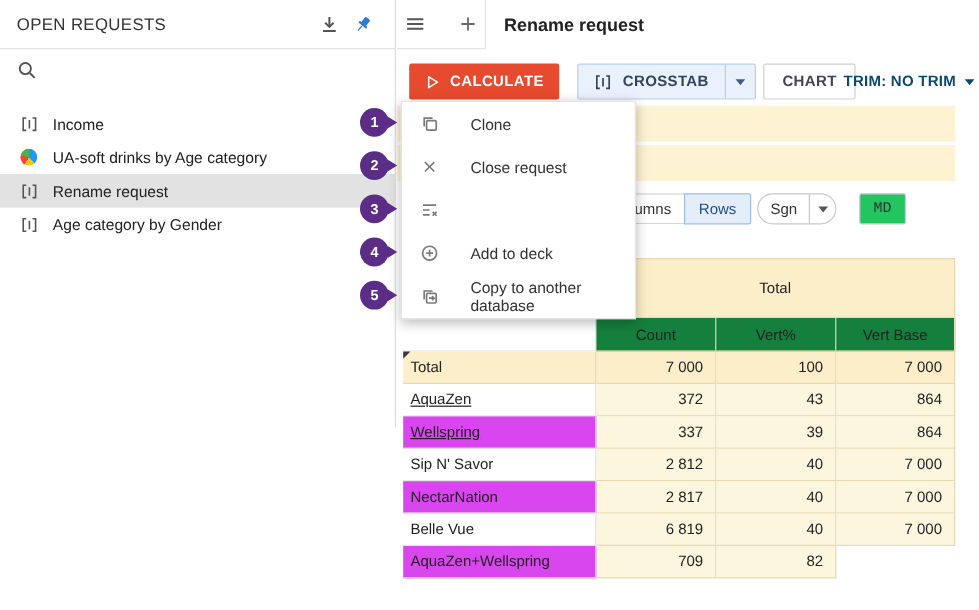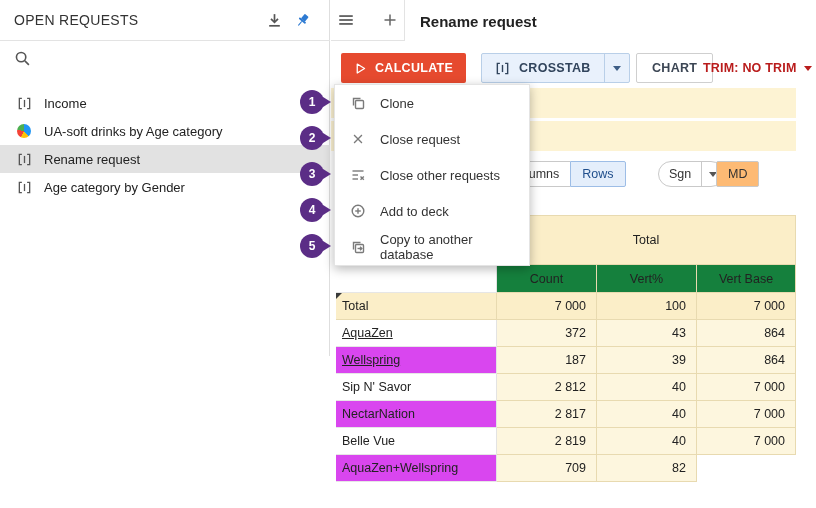--- a/index.html
+++ b/index.html
@@ -24,38 +24,38 @@
   
   .tabs-box { position:absolute; left:331px; top:0; width:74px; height:41px; border-right:1px solid #e3e3e3; border-bottom:1px solid #e3e3e3; display:flex; align-items:center; justify-content:center; gap:16px; background:#fff; }
   .page-title { position:absolute; left:420px; top:13px; font-size:15px; font-weight:700; color:#222; }
 
   
   .btn-calculate { position:absolute; left:341px; top:53px; height:30px; background:#e64a2f; color:#fff; display:flex; align-items:center; gap:8px; padding:0 13px; font-size:12.5px; font-weight:700; border-radius:2px; cursor:pointer; letter-spacing:.3px; }
   .btn-crosstab { position:absolute; left:481px; top:53px; height:30px; display:flex; align-items:stretch; border:1px solid #b9cfe8; border-radius:2px; background:#e9f1fc; cursor:pointer; }
   .btn-crosstab .main-seg { display:flex; align-items:center; gap:9px; padding:0 13px; font-size:12.5px; font-weight:700; color:#31445c; letter-spacing:.3px; }
   .btn-crosstab .caret-seg { width:25px; border-left:1px solid #b9cfe8; display:flex; align-items:center; justify-content:center; color:#3f5e86; }
   .btn-chart { position:absolute; left:636px; top:53px; height:30px; padding:0 15px; border:1px solid #cfcfcf; border-radius:2px; display:flex; align-items:center; font-size:12.5px; font-weight:700; color:#3c4654; background:#fff; cursor:pointer; letter-spacing:.3px; }
-  .btn-trim { position:absolute; left:703px; top:53px; height:30px; display:flex; align-items:center; gap:7px; font-size:12.5px; font-weight:700; color:#b91c1c; cursor:pointer; letter-spacing:.2px; }
+  .btn-trim { position:absolute; left:703px; top:53px; height:30px; display:flex; align-items:center; gap:7px; font-size:12.5px; font-weight:700; color:#0c4a6e; cursor:pointer; letter-spacing:.2px; }
   .caret { width:0; height:0; border-left:4px solid transparent; border-right:4px solid transparent; border-top:5px solid currentColor; }
 
   
   .band { position:absolute; left:331px; width:465px; height:30px; background:#fdf3d3; }
   .band1 { top:88px; } .band2 { top:121px; }
 
   
   .seg { position:absolute; left:498px; top:161px; height:26px; display:flex; }
   .seg-btn { padding:0 11px; display:flex; align-items:center; border:1px solid #c9c9c9; font-size:12.5px; color:#333; background:#fff; cursor:pointer; }
   .seg-btn:first-child { border-radius:2px 0 0 2px; border-right:none; }
   .seg-btn:last-child { border-radius:0 2px 2px 0; }
   .seg-btn.active { background:#e4eefb; border:1px solid #9dbde6; color:#1f4e8c; }
   .split-btn { position:absolute; top:161px; height:26px; display:flex; align-items:stretch; border:1px solid #c9c9c9; border-radius:2px; background:#fff; cursor:pointer; }
   .split-btn .lbl { padding:0 10px; display:flex; align-items:center; font-size:12.5px; color:#333; }
   .split-btn .caret-seg { width:22px; border-left:1px solid #c9c9c9; display:flex; align-items:center; justify-content:center; color:#555; }
-  .btn-sgn { left:658px;border-radius:13px; }
-  .plain-btn { position:absolute; top:161px; height:26px; display:flex; align-items:center; border:1px solid #c9c9c9; border-radius:2px; background:#fdba74; font-size:12.5px; color:#333; cursor:pointer; }
+  .btn-sgn { left:631px;border-radius:13px; }
+  .plain-btn { position:absolute; top:161px; height:26px; display:flex; align-items:center; border:1px solid #c9c9c9; border-radius:2px; background:#22c55e; font-size:12.5px; color:#333; cursor:pointer;font-family:Liberation Mono, monospace; }
   .btn-md { left:716px; padding:0 11px; }
   .btn-top { left:816px; padding:0 9px; }
 
   
   .xtable { position:absolute; left:336px; top:215px; width:460px; background:#fff; }
   .trow { display:flex; }
   .cell { border-right:1px solid #e8dab0; border-bottom:1px solid #e8dab0; display:flex; align-items:center; font-size:12.5px; color:#222; }
   .c-label { width:161px; border-right:1px solid #e3e3e3; border-bottom:1px solid #e6e6e6; padding-left:6px; background:#fff; position:relative; }
   .c-num1 { width:100px; } .c-num2 { width:100px; } .c-num3 { width:99px; }
   .num { justify-content:flex-end; padding-right:10px; background:#fdf6de; }
@@ -64,21 +64,21 @@
   .group-cell { width:299px; background:#fbeec8; justify-content:center; border-top:1px solid #e8dab0; }
   .colh { background:#15803d; justify-content:center; }
   .total-row .c-label { background:#fbeec8; border-right:1px solid #e8dab0; border-bottom:1px solid #e8dab0; }
   .total-row .num { background:#fbeec8; }
   .rl-zebra { background:#d946ef; }
   .rlink { text-decoration:underline; cursor:pointer; }
   .wedge { position:absolute; left:0; top:0; width:0; height:0; border-left:6px solid #3a3a3a; border-bottom:6px solid transparent; }
 
   
   .context-menu { position:absolute; left:334px; top:84px; width:196px; background:#fff; border:1px solid #e4e4e4; box-shadow:0 3px 10px rgba(0,0,0,.28); z-index:10; }
-  .menu-item { height:36px; display:flex; align-items:center; gap:14px; padding-left:15px; font-size:13px; color:#333; cursor:pointer; }
+  .menu-item { height:36px; display:flex; align-items:center; gap:26px; padding-left:15px; font-size:13px; color:#333; cursor:pointer; }
   .menu-icon { width:16px; height:16px; display:flex; align-items:center; justify-content:center; }
 
   
   .badge { position:absolute; left:300px; width:24px; height:24px; background:#5b2d86; border-radius:50%; color:#fff; display:flex; align-items:center; justify-content:center; font-size:12px; font-weight:700; z-index:11; }
   .badge::after { content:""; position:absolute; right:-7px; top:50%; transform:translateY(-50%); border-left:8px solid #5b2d86; border-top:5px solid transparent; border-bottom:5px solid transparent; }
   .b1{top:90px;} .b2{top:126px;} .b3{top:162px;} .b4{top:198px;} .b5{top:234px;}
 
   svg { display:block; }
 </style>
 </head>
@@ -249,21 +249,21 @@
       </div>
       <div class="cell num c-num1 hr">372</div>
       <div class="cell num c-num2 hr">43</div>
       <div class="cell num c-num3 hr">864</div>
     </div>
 
     <div class="trow hr">
       <div class="cell c-label rl-zebra hr">
         <span class="rlink">Wellspring</span>
       </div>
-      <div class="cell num c-num1 hr">187</div>
+      <div class="cell num c-num1 hr">337</div>
       <div class="cell num c-num2 hr">39</div>
       <div class="cell num c-num3 hr">864</div>
     </div>
 
     <div class="trow hr">
       <div class="cell c-label hr">
         <span>Sip N' Savor</span>
       </div>
       <div class="cell num c-num1 hr">2 812</div>
       <div class="cell num c-num2 hr">40</div>
@@ -276,21 +276,21 @@
       </div>
       <div class="cell num c-num1 hr">2 817</div>
       <div class="cell num c-num2 hr">40</div>
       <div class="cell num c-num3 hr">7 000</div>
     </div>
 
     <div class="trow hr">
       <div class="cell c-label hr">
         <span>Belle Vue</span>
       </div>
-      <div class="cell num c-num1 hr">2 819</div>
+      <div class="cell num c-num1 hr">6 819</div>
       <div class="cell num c-num2 hr">40</div>
       <div class="cell num c-num3 hr">7 000</div>
     </div>
 
     <div class="trow hr">
       <div class="cell c-label rl-zebra hr">
         <span>AquaZen+Wellspring</span>
       </div>
       <div class="cell num c-num1 hr">709</div>
       <div class="cell num c-num2 hr">82</div>
@@ -319,21 +319,20 @@
     <div class="menu-item">
       <span class="menu-icon">
         <svg width="16" height="16" viewBox="0 0 16 16" fill="none" stroke="#7a7a7a" stroke-width="1.4">
           <path d="M2.5 4 H13.5"></path>
             <path d="M2.5 8 H8"></path>
             <path d="M2.5 12 H8"></path>
           <path d="M10.5 9.5 L13.8 12.8"></path>
             <path d="M13.8 9.5 L10.5 12.8"></path>
         </svg>
       </span>
-      <span>Close other requests</span>
     </div>
     <div class="menu-item">
       <span class="menu-icon">
         <svg width="16" height="16" viewBox="0 0 16 16" fill="none" stroke="#7a7a7a" stroke-width="1.4">
           <circle cx="8" cy="8" r="5.8"></circle>
             <path d="M8 5.2 V10.8"></path>
             <path d="M5.2 8 H10.8"></path>
         </svg>
       </span>
       <span>Add to deck</span>

